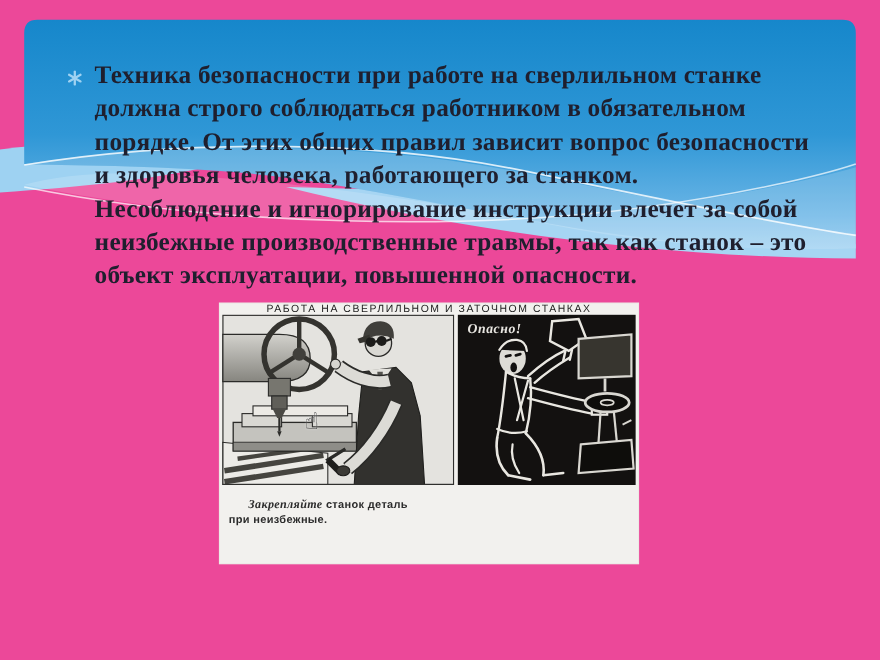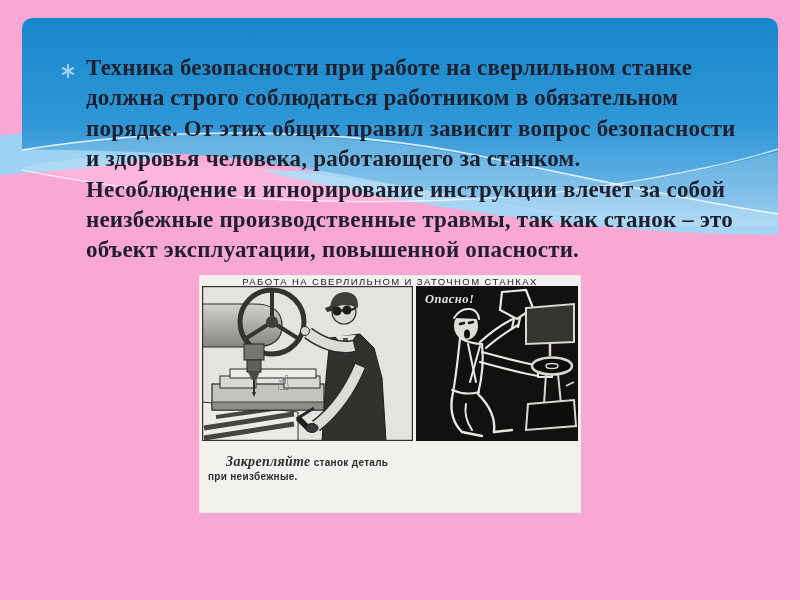--- a/index.html
+++ b/index.html
@@ -1,36 +1,36 @@
 <!DOCTYPE html>
 <html><head>
 <meta charset="utf-8">
 <style>
   html,body{margin:0;padding:0;background:#ffffff;}
-  .slide{position:relative;width:800px;height:600px;background:#f9a8d4;overflow:hidden;
+  .slide{position:relative;width:800px;height:600px;background:#ec4899;overflow:hidden;
          font-family:"Liberation Serif",serif;}
   .waves-svg{position:absolute;left:0;top:0;}
   .bullet-star{position:absolute;left:61px;top:64px;}
   .body-text{position:absolute;left:86px;top:53px;width:700px;
              font-size:23px;font-weight:bold;line-height:30.4px;color:#1f1f2e;
              white-space:pre-line;letter-spacing:0.2px;}
   
   .poster{position:absolute;left:200px;top:276px;width:380px;height:236px;
           background:#f2f1ee;box-shadow:0 0 0 1px #eceae6;}
   .poster-title{position:absolute;left:0;top:0;width:100%;text-align:center;
                 font-family:"Liberation Sans",sans-serif;font-size:9.5px;font-weight:normal;
                 letter-spacing:1.4px;color:#1c1c1c;}
   .panels{position:absolute;left:2px;top:10px;display:flex;gap:3px;}
   .cap{position:absolute;color:#2c2c2c;line-height:1.25;}
   .cap-left{left:8px;top:177px;width:218px;font-family:"Liberation Sans",sans-serif;
             font-size:10px;font-weight:bold;letter-spacing:0.3px;}
   .cap-left .ind{margin-left:18px;}
   .cap-right{left:228px;top:173px;width:150px;font-family:"Liberation Sans",sans-serif;
              font-size:8.5px;font-weight:bold;letter-spacing:0.2px;}
-  .cap-it{font-family:"Liberation Serif",serif;font-style:italic;font-weight:bold;font-size:14px;}
+  .cap-it{font-family:"Liberation Serif",serif;font-style:italic;font-weight:bold;font-size:11px;}
   .cap-right .cap-it{font-size:10.5px;}
   .hang{margin-left:-16px;}
   .mt3{margin-top:3px;}
   .hand-cursor{position:absolute;left:277px;top:371px;font-family:"DejaVu Sans",sans-serif;
                font-size:21px;color:#3c3c3c;text-shadow:0 0 2px #ffffff;}
 </style>
 </head>
 <body>
 
 <div class="slide">

